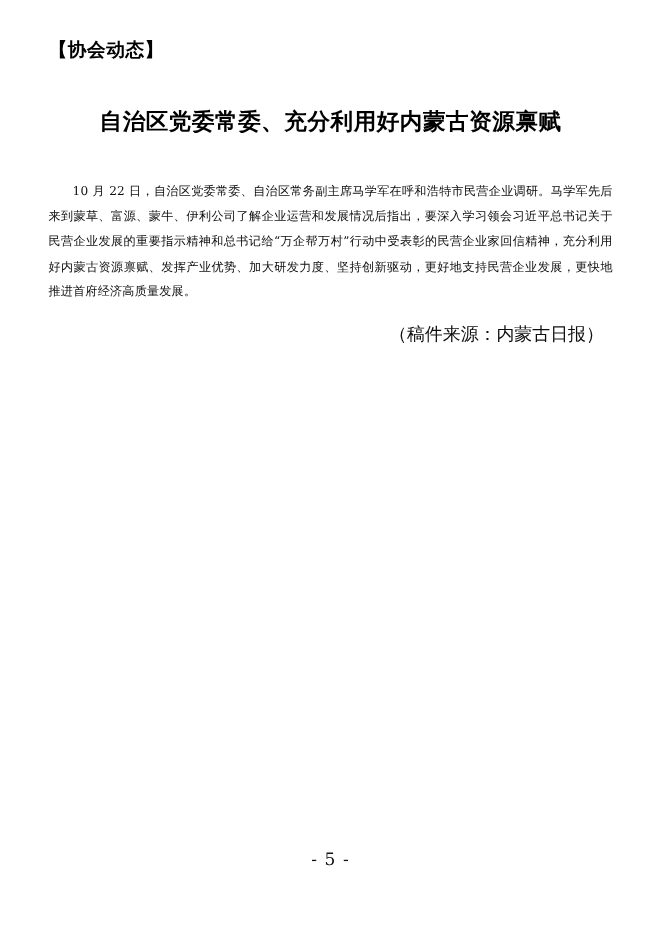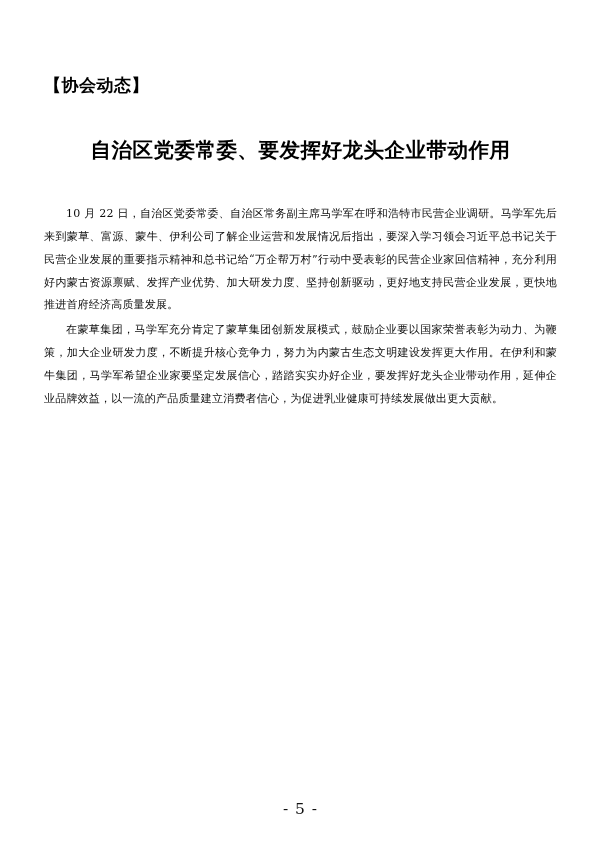--- a/index.html
+++ b/index.html
@@ -12,23 +12,22 @@
     height: 864px;
     font-family: "DejaVu Serif", "Liberation Serif", serif;
     color: #111111;
     position: relative;
     overflow: hidden;
   }
   .page {
     width: 601px;
     height: 804px;
     box-sizing: border-box;
-    padding: 40px 44px 0 44px;
+    padding: 28px 44px 0 44px;
     position: relative;
-    margin-top: 28px;
   }
   .section-tag {
     font-size: 17px;
     font-weight: bold;
     letter-spacing: 0.5px;
     margin: 6px 0 0 0;
     color: #000;
   }
   .doc-title {
     margin: 36px 0 0 0;
@@ -78,23 +77,23 @@
   }
 </style>
 </head>
 <body>
 
 <div class="page">
 
   <div class="section-tag">【协会动态】</div>
 
   <div class="doc-title">
-    <span class="tline">自治区党委常委、要发挥好龙头企业带动作用</span>
+    <span class="tline">自治区党委常委、充分利用好内蒙古资源禀赋</span>
   </div>
 
   <div class="body-text">
     <p class="para">10 月 22 日，自治区党委常委、自治区常务副主席马学军在呼和浩特市民营企业调研。马学军先后来到蒙草、富源、蒙牛、伊利公司了解企业运营和发展情况后指出，要深入学习领会习近平总书记关于民营企业发展的重要指示精神和总书记给“万企帮万村”行动中受表彰的民营企业家回信精神，充分利用好内蒙古资源禀赋、发挥产业优势、加大研发力度、坚持创新驱动，更好地支持民营企业发展，更快地推进首府经济高质量发展。</p>
-    <p class="para">在蒙草集团，马学军充分肯定了蒙草集团创新发展模式，鼓励企业要以国家荣誉表彰为动力、为鞭策，加大企业研发力度，不断提升核心竞争力，努力为内蒙古生态文明建设发挥更大作用。在伊利和蒙牛集团，马学军希望企业家要坚定发展信心，踏踏实实办好企业，要发挥好龙头企业带动作用，延伸企业品牌效益，以一流的产品质量建立消费者信心，为促进乳业健康可持续发展做出更大贡献。</p>
+    <div class="source-line">（稿件来源：内蒙古日报）</div>
   </div>
 
   <div class="page-number">- 5 -</div>
 
 </div>
 
 </body></html>

